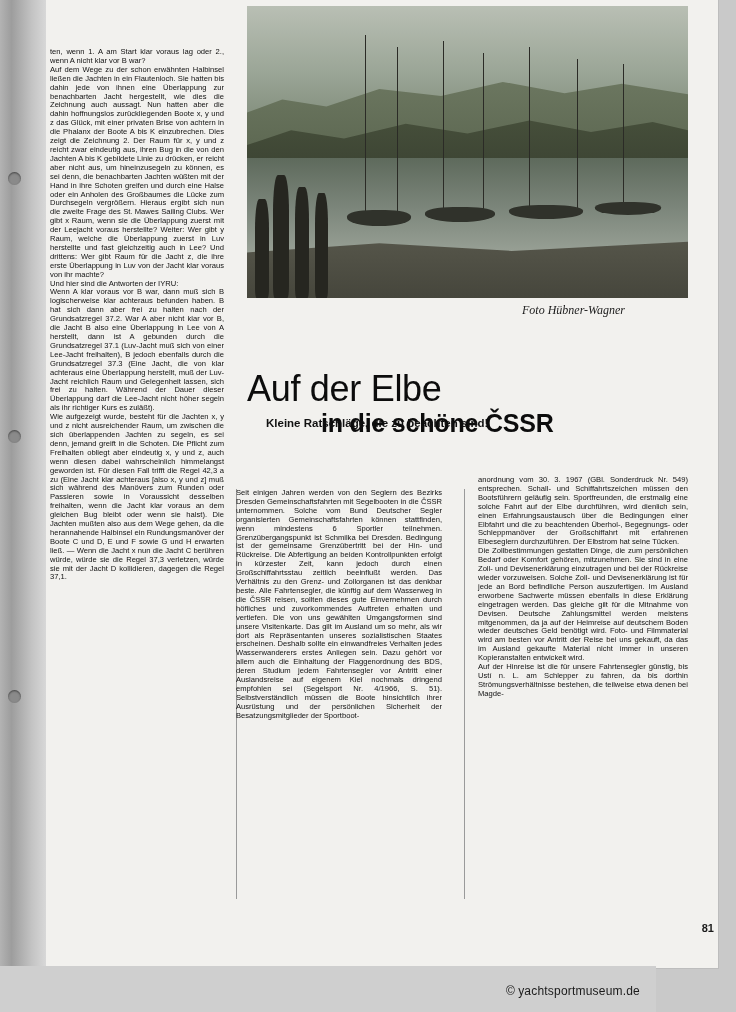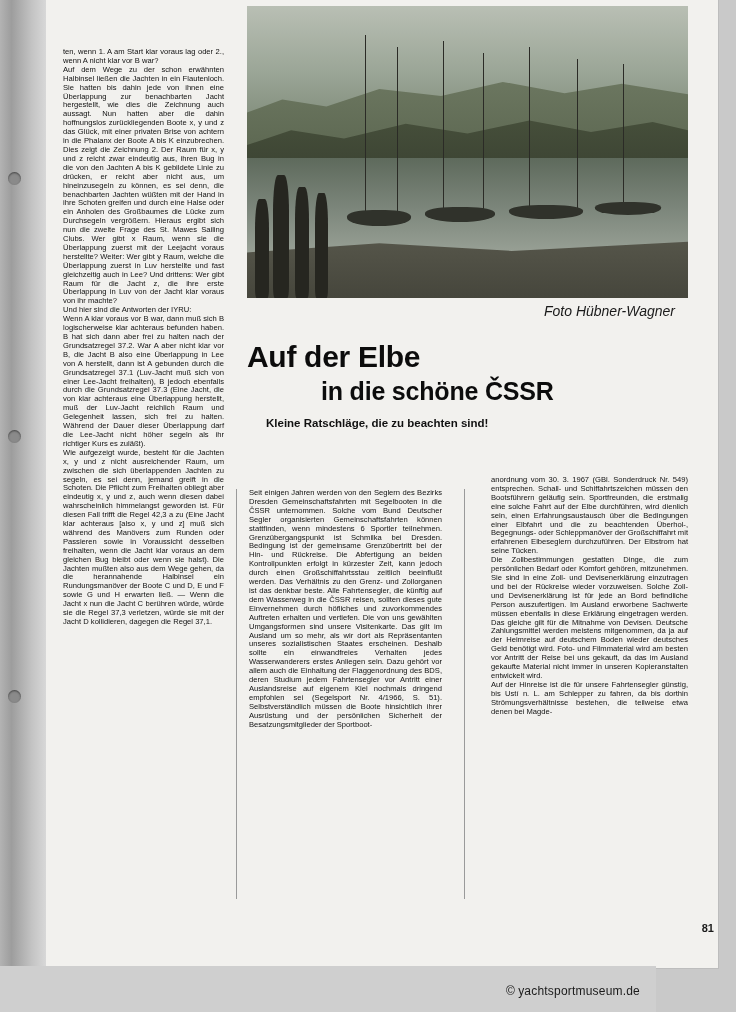--- a/index.html
+++ b/index.html
@@ -72,21 +72,21 @@
   
   .col {
     position: absolute;
     text-align: justify;
     color: #111;
     font-size: 7.6px;
     line-height: 8.9px;
     font-family: "Liberation Sans", sans-serif;
     hyphens: auto;
   }
-  .col p { margin: 0 0 0 17px; text-indent: 0; }
+  .col p { margin: 0 0 0 4px; text-indent: 0; }
   .col p + p { margin-top: 0; }
 
   #col-left {
     left: 46px; top: 48px;
     width: 178px;
   }
   #col-mid {
     left: 232px; top: 489px;
     width: 210px;
   }
@@ -146,39 +146,40 @@
     background: #30322b;
     border-radius: 40% 40% 50% 50%;
   }
   .photo .figure {
     position: absolute;
     background: #262620;
     border-radius: 30% 30% 10% 10%;
   }
   .photo-caption {
     position: absolute;
-    left: 544px; top: 303px;
+    left: 522px; top: 303px;
     font-style: italic;
-    font-size: 14px;
+    font-size: 12px;
     color: #1a1a1a;
-    font-family: Liberation Sans, sans-serif;
+    font-family: Liberation Serif, serif;
   }
 
   
   .headline {
     position: absolute;
     left: 247px; top: 340px;
     width: 441px;
     color: #0c0c0c;
   }
   .headline .l1 {
-    font-size: 30px;
-    font-weight: bold;
+    font-size: 36px;
+    font-weight: normal;
     letter-spacing: -.3px;
     line-height: 34px;
+    margin-top: 32px;
   }
   .headline .l2 {
     font-size: 25px;
     font-weight: bold;
     letter-spacing: -.2px;
     line-height: 30px;
     margin-left: 74px;
     margin-top: 2px;
   }
   .subhead {

